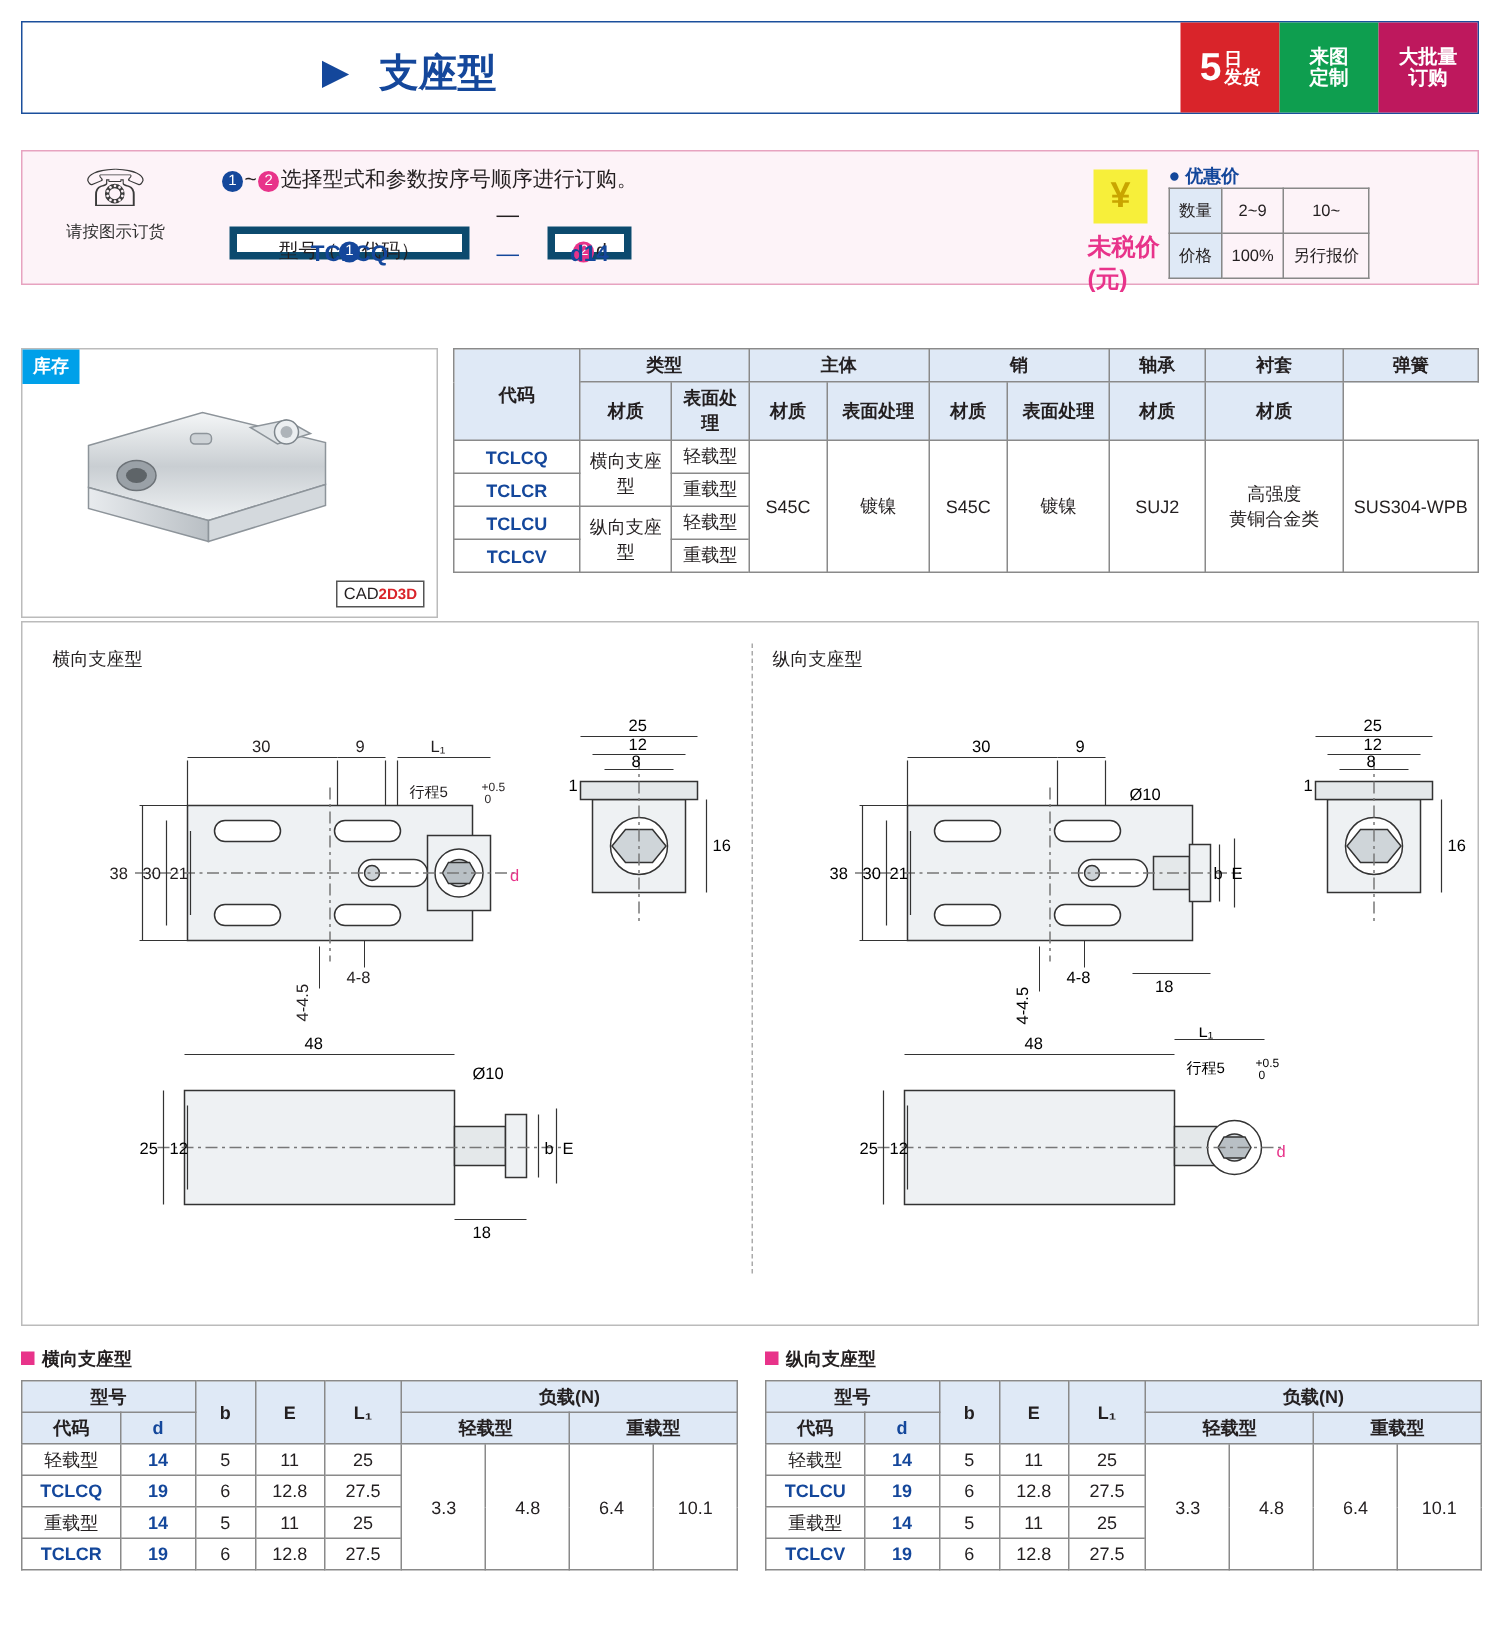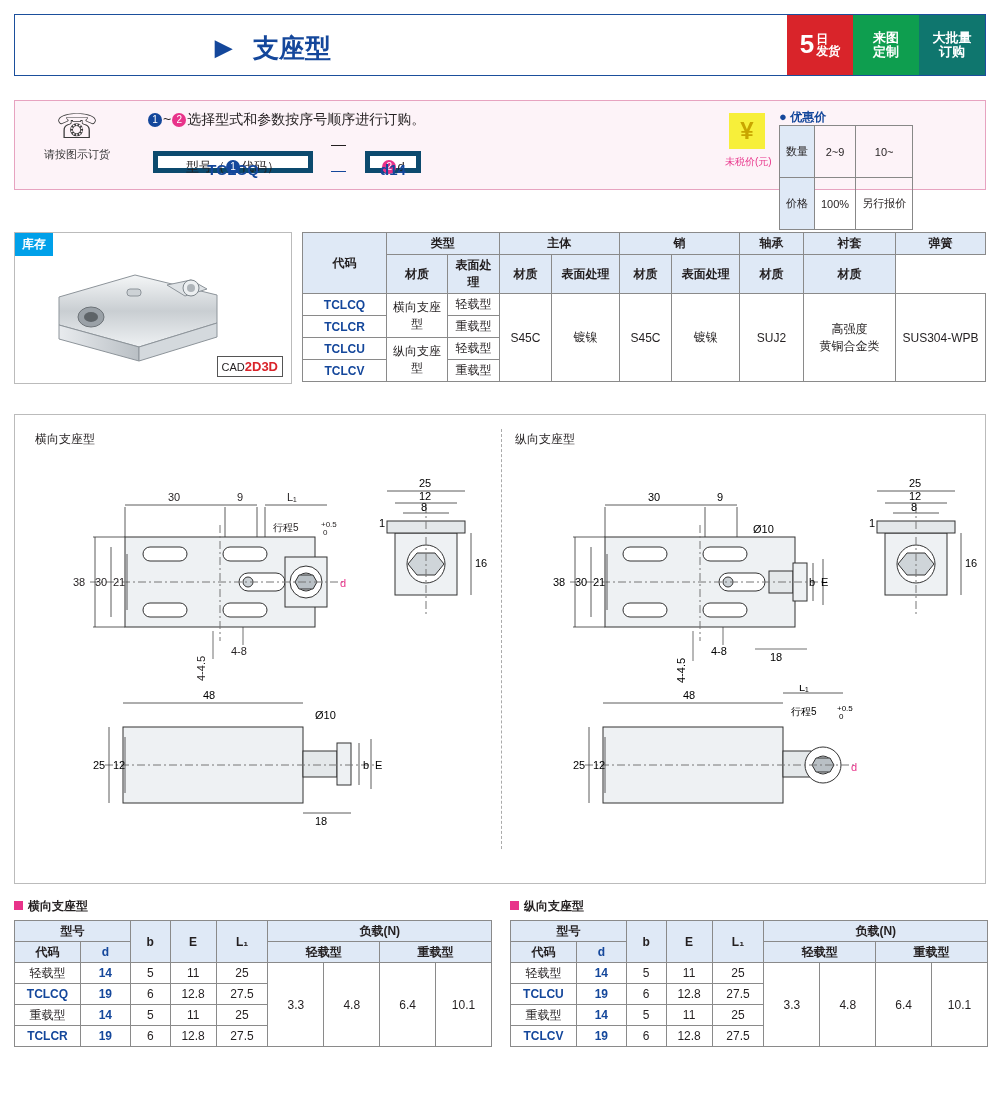--- a/index.html
+++ b/index.html
@@ -33,21 +33,21 @@
     font-size:26px; font-weight:bold; color:#14479b;
   }
   .badges { position:absolute; right:0px; top:0px; height:60px; display:flex; }
   .badge {
     width:66px; height:60px; display:flex; flex-direction:column;
     align-items:center; justify-content:center; color:#fff;
     font-size:13px; font-weight:bold; line-height:1.05;
   }
   .badge.red { background:#d9242a; }
   .badge.green { background:#0e9e4f; }
-  .badge.orange { background:#0f766e;align-items:center; }
+  .badge.orange { background:#be185d;align-items:center; }
   .badge-5 { flex-direction:row; align-items:center; }
   .badge-5 .num { font-size:26px; margin-right:2px;}
   .badge-5 .two { font-size:12px; line-height:1.0; }
 
   
   .orderbar {
     position:absolute; left:14px; top:100px; width:972px; height:90px;
     border:1px solid #e7a3c0; background:#fdf3f8;
   }
   .phone-box {
@@ -79,46 +79,46 @@
   }
   .val-a { left:138px; width:160px; }
   .val-b { left:350px; width:56px; }
   .dash2 { position:absolute; left:316px; top:60px; font-size:15px; color:#14479b;}
 
   .price-block { position:absolute; right:6px; top:8px; width:250px; height:72px; }
   .yen {
     position:absolute; left:0; top:4px; width:36px; height:36px; background:#f7ef3a;
     color:#c9a500; font-size:24px; font-weight:bold; text-align:center; line-height:36px;
   }
-  .notax { position:absolute; left:-4px; top:46px; font-size:10px; color:#e8338a; width:56px;}
+  .notax { position:absolute; left:-4px; top:46px; font-size:16px; color:#e8338a; width:56px;font-weight:bold;}
   .discount {
     position:absolute; left:50px; top:0px; font-size:12px; color:#14479b; font-weight:bold;
   }
   .discount .dot { color:#14479b; font-size:13px; }
   .ptable {
     position:absolute; left:50px; top:16px; border-collapse:collapse; font-size:11px;
   }
-  .ptable td { border:1px solid #888; padding:18px 6px; text-align:center; height:17px; }
+  .ptable td { border:1px solid #888; padding:7px 6px; text-align:center; height:17px; }
   .ptable td.hd { background:#dfe9f6; }
 
   
   .specwrap { position:absolute; left:14px; top:232px; width:972px; }
   .photo-box {
-    position:absolute; left:0; top:0; width:278px; height:152px;
+    position:absolute; left:0; top:0; width:278px; height:180px;
     border:1px solid #bbb; background:#fff;padding-left:47px;
   }
   .stock-tag {
     position:absolute; left:0px; top:0px; background:#00a0e9; color:#fff;
     font-size:12px; padding:3px 7px; font-weight:bold;
   }
   .cad-tag {
     position:absolute; right:8px; bottom:6px; border:1px solid #555;
     font-size:11px; padding:2px 4px; background:#fff;
   }
-  .cad-tag .red { color:#d9242a; font-size:13px; font-weight:bold; }
+  .cad-tag .red { color:#d9242a; font-size:10px; font-weight:bold; }
   .photo-art {
     position:absolute; left:24px; top:28px; width:200px; height:110px;
   }
   .spec-table { position:absolute; left:288px; top:0; border-collapse:collapse; font-size:12px; }
   .spec-table td, .spec-table th {
     border:1px solid #8a8a8a; text-align:center; padding:2px 4px; height:22px;
   }
   .spec-table th { background:#dfe9f6; font-weight:bold; }
   .spec-code { color:#14479b; font-weight:bold; }
 

